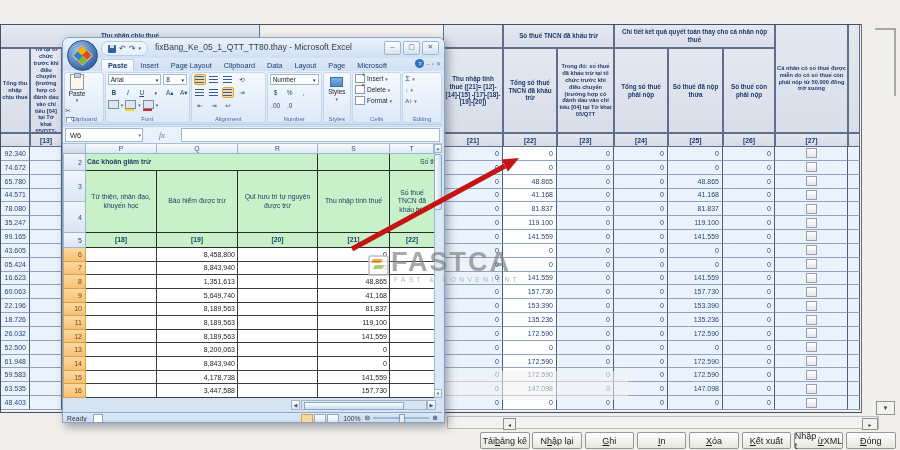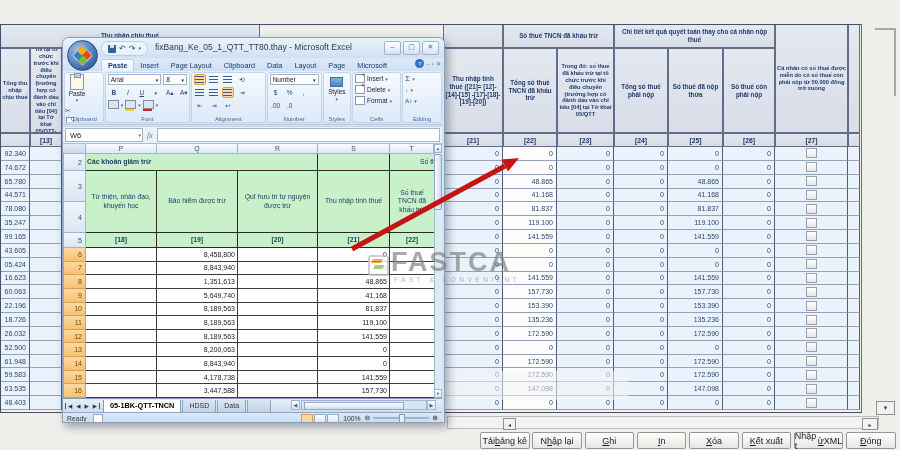--- a/index.html
+++ b/index.html
@@ -78,21 +78,21 @@
   .fill-ic{width:9px;height:7px;background:#dce6f0;border:1px solid #7e8ea2;position:relative;}
   .fill-ic.yellow:after{content:"";position:absolute;left:-1px;bottom:-3px;width:9px;height:2px;background:#f3d516;}
   .fill-ic.red:after{content:"";position:absolute;left:-1px;bottom:-3px;width:9px;height:2px;background:#d22;}
   .copy-ic{width:6px;height:7px;border:1px solid #7e8ea2;background:#fff;box-shadow:2px 2px 0 #cfd9e4;}
   .cellrow{display:flex;align-items:center;gap:2px;font-size:6.5px;color:#223;padding:0px 2px;height:11px;}
   .cell-ic{width:8px;height:7px;border:1px solid #8a98ac;background:#fff;position:relative;}
   .cell-ic.g:after{content:"+";position:absolute;right:-1px;top:-4px;color:#2e8b2e;font-weight:bold;font-size:6px;}
   .cell-ic.r:after{content:"×";position:absolute;right:-1px;top:-4px;color:#c22;font-weight:bold;font-size:6px;}
   
   #xl-fbar{position:absolute;left:0;top:88px;width:379px;height:18px;background:#e9f1fa;
-      border-top:1px solid #c0d4e8;border-bottom:1px solid #aabfd6;display:flex;align-items:center;gap:4px;padding:0 2px;box-sizing:border-box;}
+      border-top:1px solid #c0d4e8;border-bottom:1px solid #aabfd6;display:flex;align-items:center;gap:16px;padding:0 2px;box-sizing:border-box;}
   #namebox{width:72px;height:12px;background:#fff;border:1px solid #9eb6ce;font-size:7.5px;color:#222;
       display:flex;align-items:center;padding-left:4px;position:relative;}
   #namebox .dd{position:absolute;right:1px;font-size:5px;color:#567;}
   .fx{font-family:"Liberation Serif",serif;font-style:italic;font-size:8px;color:#5a7aa5;}
   #fbar-input{flex:1;height:12px;background:#fff;border:1px solid #9eb6ce;}
   
   .colhead{position:absolute;top:106px;height:10px;background:linear-gradient(#f8fbfe,#dee9f5);
       border-right:1px solid #9eb6ce;border-bottom:1px solid #9eb6ce;font-size:6.8px;color:#33517b;
       display:flex;align-items:center;justify-content:center;box-sizing:border-box;}
   #xl-gridbg{position:absolute;left:23px;top:116px;width:348px;height:244px;background:#fff;}
@@ -701,32 +701,20 @@
         <div class="xd" style="left: 175px; top: 346.36px; width: 80px; height: 13.64px;"></div>
         <div class="xd" style="left: 255px; top: 346.36px; width: 72px; height: 13.64px;">157,730</div>
         <div class="xd" style="left: 327px; top: 346.36px; width: 44px; height: 13.64px; border-right: none;"></div>
       </div>
 
     <div id="xl-vsb"></div>
     <div class="vsb-a" style="top:106px;">▲</div>
     <div id="xl-vthumb"></div>
     <div class="vsb-a" style="top:351px;">▼</div>
 
-    <div id="xl-sheetrow">
-      <span class="nav" style="border-left:1px solid #555;margin-left:2px;">◀</span>
-      <span class="nav">◀</span>
-      <span class="nav">▶</span>
-      <span class="nav" style="border-right:1px solid #555;margin-right:3px;">▶</span>
-      <span id="sheet-tabs" style="display:flex;">
-          <span class="stab active">05-1BK-QTT-TNCN</span>
-          <span class="stab">HDSD</span>
-          <span class="stab">Data</span>
-        </span>
-      <span class="stab" style="width:10px;"></span>
-    </div>
     <div id="hsb">
         <div id="hsb-thumb"></div>
       </div>
     <div class="abs" style="left:228px;top:362px;width:9px;height:10px;border:1px solid #9eb6ce;background:linear-gradient(#fdfdfd,#d8e4f1);font-size:5px;color:#456;text-align:center;line-height:9px;">◀</div>
     <div class="abs" style="left:364px;top:362px;width:9px;height:10px;border:1px solid #9eb6ce;background:linear-gradient(#fdfdfd,#d8e4f1);font-size:5px;color:#456;text-align:center;line-height:9px;">▶</div>
 
     <div id="xl-status">
       <span style="margin-left:4px;">Ready</span>
       <span style="margin-left:6px;width:8px;height:7px;border:1px solid #8fa8c8;background:#fff;"></span>
       <span style="margin-left:auto;display:flex;align-items:center;">

